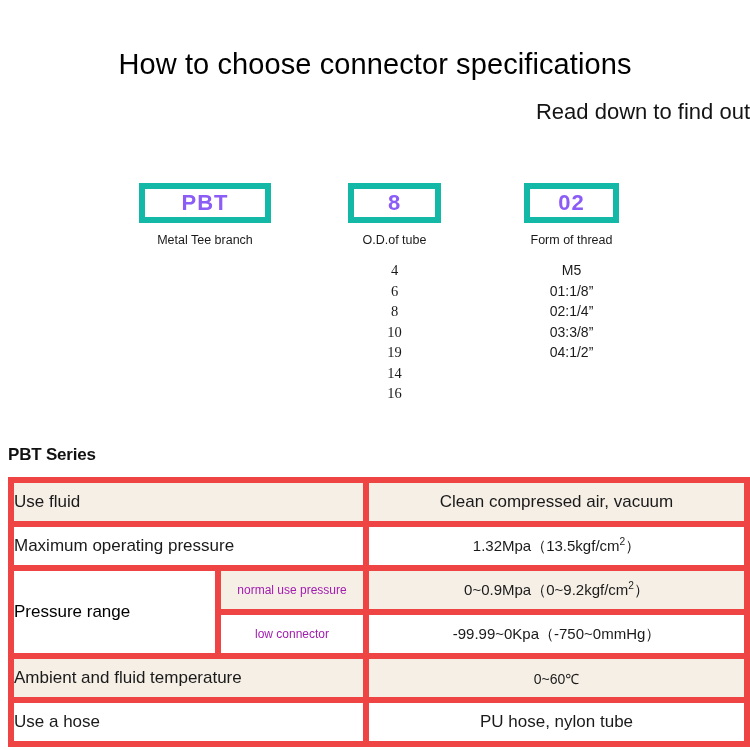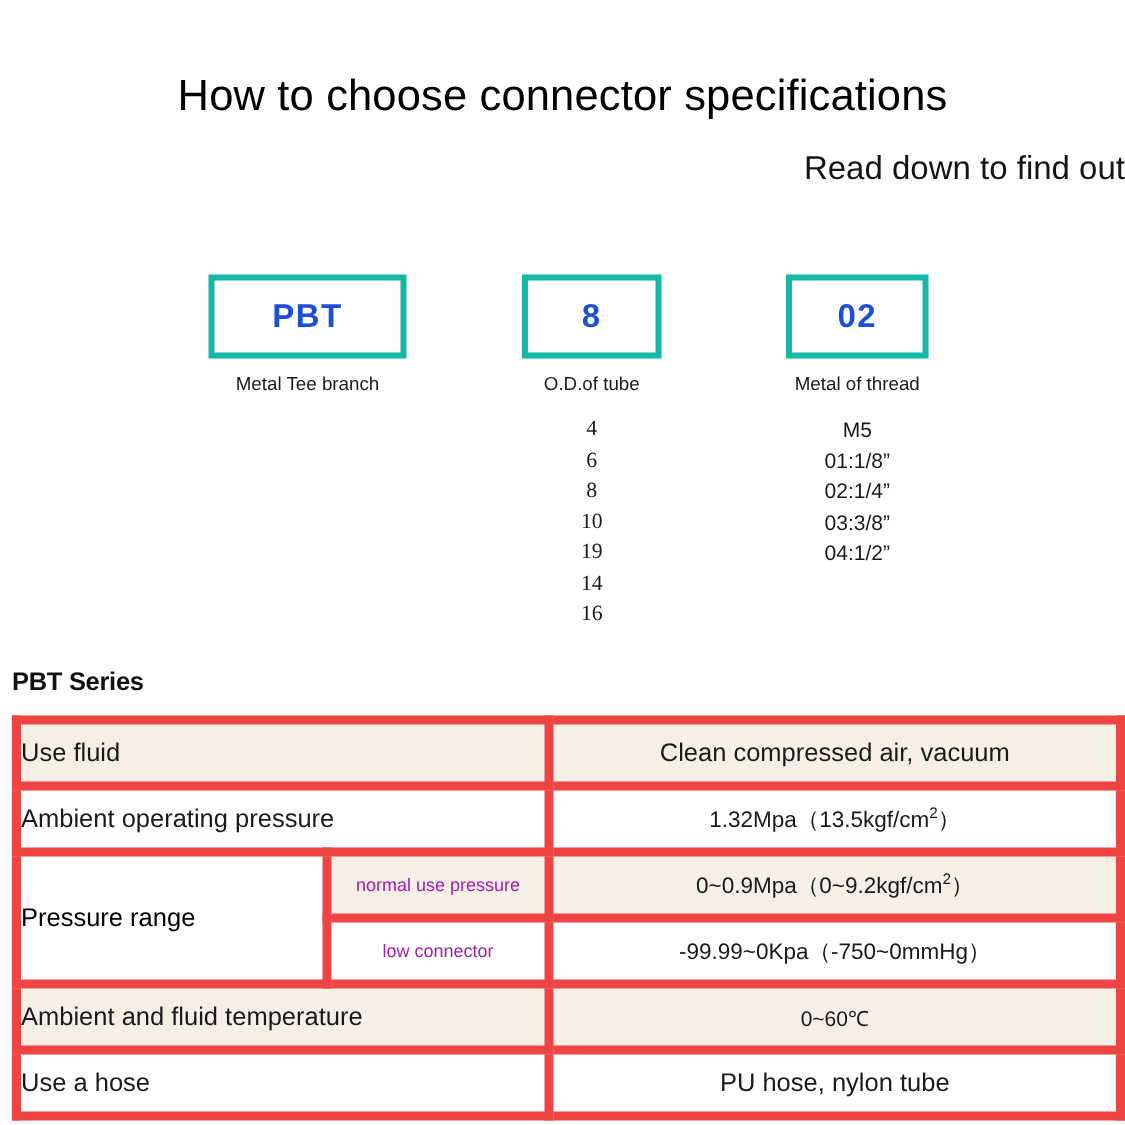--- a/index.html
+++ b/index.html
@@ -46,31 +46,31 @@
     top: 183px;
     left: 0;
     width: 750px;
     height: 240px;
   }
   .code-group {
     position: absolute;
     top: 0;
   }
   .code-box {
-    border: 4px solid #14b8a6;
+    border: 6px solid #14b8a6;
     background: #ffffff;
     box-sizing: border-box;
-    height: 56px;
+    height: 40px;
     display: flex;
     align-items: center;
     justify-content: center;
     font-size: 22px;
     font-weight: bold;
     letter-spacing: 1px;
-    color: #1d4ed8;
+    color: #8b5cf6;
   }
   .code-caption {
     margin-top: 10px;
     text-align: center;
     font-size: 12.5px;
     color: #1a1a1a;
     white-space: nowrap;
   }
   .code-options {
     margin-top: 13px;
@@ -180,21 +180,21 @@
       <div>8</div>
       <div>10</div>
       <div>19</div>
       <div>14</div>
       <div>16</div>
     </div>
   </div>
 
   <div class="code-group" id="group-thread">
     <div class="code-box">02</div>
-    <div class="code-caption">Metal of thread</div>
+    <div class="code-caption">Form of thread</div>
     <div class="code-options threads">
       <div>M5</div>
       <div>01:1/8”</div>
       <div>02:1/4”</div>
       <div>03:3/8”</div>
       <div>04:1/2”</div>
     </div>
   </div>
 
 </div>
@@ -207,21 +207,21 @@
     <col style="width:148px">
     <col style="width:381px">
   </colgroup>
   <tbody>
     <tr class="row-shaded">
       <td class="cell-label" colspan="2">Use fluid</td>
       <td class="cell-value">Clean compressed air, vacuum</td>
     </tr>
 
     <tr class="row-plain">
-      <td class="cell-label" colspan="2">Ambient operating pressure</td>
+      <td class="cell-label" colspan="2">Maximum operating pressure</td>
       <td class="cell-value small">1.32Mpa（13.5kgf/cm<sup>2</sup>）</td>
     </tr>
 
     <tr class="row-shaded">
       <td class="cell-rowspan-label" rowspan="2" style="background:#ffffff;">Pressure range</td>
       <td class="cell-sublabel">normal use pressure</td>
       <td class="cell-value small">0~0.9Mpa（0~9.2kgf/cm<sup>2</sup>）</td>
     </tr>
 
     <tr class="row-plain">

